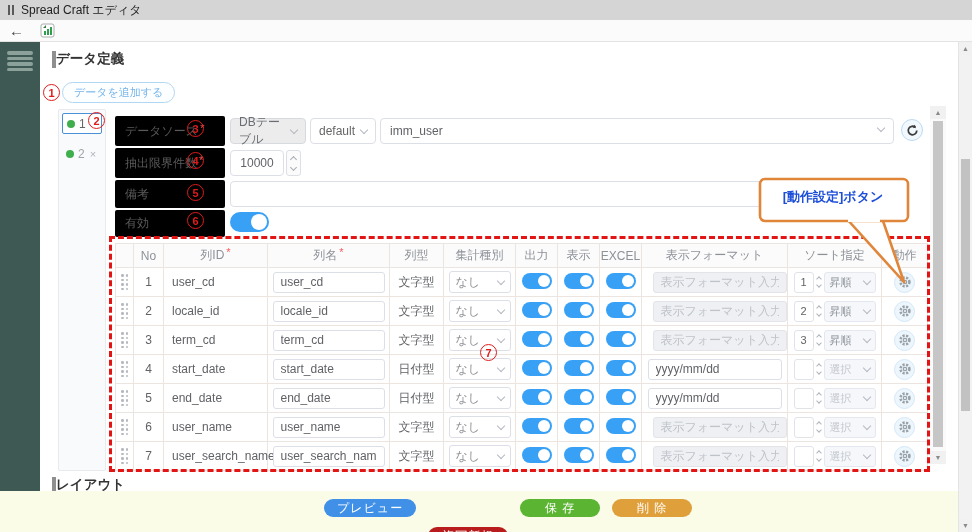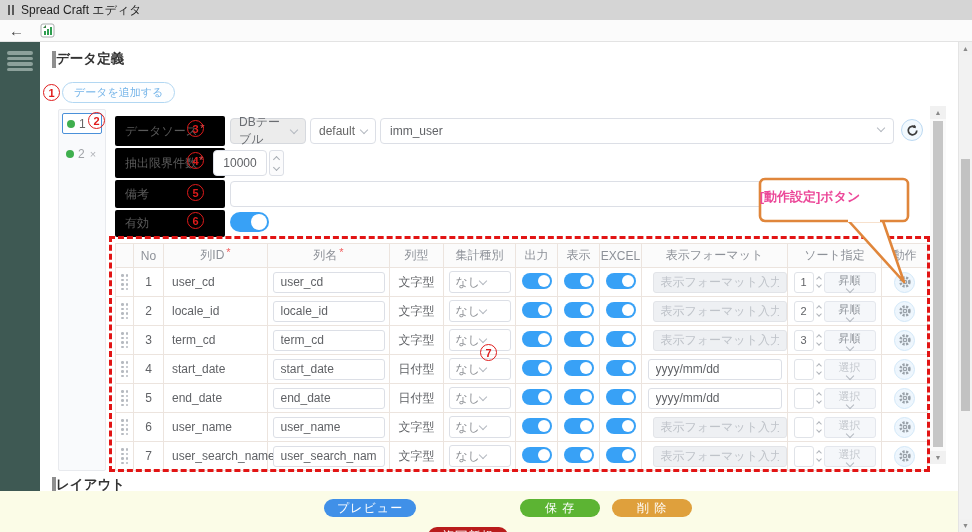--- a/index.html
+++ b/index.html
@@ -65,34 +65,34 @@
   .coltable th { height:24px; background:#fbfbfb; color:#8d9198; font-weight:normal; font-size:12px; border:1px solid #ece4de; }
   .coltable td { height:29px; border:1px solid #ece4de; text-align:center; color:#606266; font-size:12px; padding:0; }
   .coltable td.tleft { text-align:left; padding-left:8px; }
   .grip { display:grid; grid-template-columns:repeat(2,2.5px); grid-auto-rows:2.5px; gap:2px; justify-content:center; cursor:grab; }
   .grip i { background:#b6bac0; border-radius:50%; }
   .cell-input { width:112px; height:21px; border:1px solid #dcdfe6; border-radius:3px; padding:0 7px; font-size:12px; color:#606266; outline:none; background:#fff; font-family:inherit; }
   .fmt-input { width:134px; height:21px; border-radius:3px; padding:0 7px; font-size:12px; outline:none; font-family:inherit; }
   .fmt-on { border:1px solid #dcdfe6; background:#fff; color:#606266; }
   .fmt-off { border:1px solid #e2e4e8; background:#eef0f3; color:#bfc3c9;margin-left:10px; }
   .fmt-off::placeholder { color:#bfc3c9; }
-  .aggsel { width:62px; height:22px; border:1px solid #dcdfe6; border-radius:3px; background:#fff; display:inline-flex; align-items:center; padding:0 6px; font-size:12px; color:#8d9095; }
+  .aggsel { width:62px; height:22px; border:1px solid #dcdfe6; border-radius:3px; background:#fff; display:inline-flex; align-items:center; justify-content:space-between; padding:0 6px; font-size:12px; color:#8d9095; }
   .sortwrap { display:inline-flex; align-items:center; gap:3px; }
   .sort-num { width:20px; height:21px; border:1px solid #e0e3e8; border-radius:3px; background:#fff; font-size:11px; color:#606266; text-align:center; outline:none; font-family:inherit; }
   .sort-spin { display:inline-flex; flex-direction:column; gap:2px; }
   .sort-spin .c { width:4px; height:4px; border-right:1.2px solid #b0b4ba; border-bottom:1.2px solid #b0b4ba; }
   .sort-spin .up { transform:rotate(-135deg); }
   .sort-spin .dn { transform:rotate(45deg); }
-  .sortsel { width:52px; height:21px; border:1px solid #e4e7ed; border-radius:3px; background:#f5f7fa; display:inline-flex; align-items:center; justify-content:space-between; padding:0 5px; font-size:11px; color:#8a8f96;flex-direction:column; }
+  .sortsel { width:52px; height:21px; border:1px solid #e4e7ed; border-radius:3px; background:#f5f7fa; display:inline-flex; align-items:center; justify-content:space-between; padding:0 5px; font-size:11px; color:#8a8f96; }
   .sortsel.ph { color:#c3c7cd; }
   .gear-btn { width:21px; height:21px; border-radius:50%; background:#eef6fd; border:1px solid #d3e8f8; display:inline-flex; align-items:center; justify-content:center; cursor:pointer; padding:0; }
 
   
   .callout-svg { position:absolute; left:758px; top:176px; z-index:8; pointer-events:none; }
-  .callout-text { position:absolute; left:742px; top:188px; width:136px; text-align:center; font-size:13px; font-weight:bold; color:#ec4899; z-index:9; }
+  .callout-text { position:absolute; left:765px; top:188px; width:136px; text-align:center; font-size:13px; font-weight:bold; color:#1d4ed8; z-index:9; }
 
   
   .circ { position:absolute; width:17px; height:17px; border:1.7px solid #e01b1b; border-radius:50%; color:#e01b1b; font-size:11px; font-weight:bold; display:flex; align-items:center; justify-content:center; z-index:10; }
 
   
   .iscroll { position:absolute; left:930px; top:106px; width:16px; height:358px; background:#fafafa; display:flex; flex-direction:column; }
   .iscroll .sb-arrow, .pscroll .sb-arrow { height:13px; display:flex; align-items:center; justify-content:center; font-size:7px; color:#8a8a8a; background:#f1f1f1; cursor:pointer; }
   .iscroll .track { flex:1; position:relative; }
   .iscroll .thumb { position:absolute; left:3px; top:2px; width:10px; height:326px; background:#c6c6c6; cursor:pointer; }
   .pscroll { position:absolute; left:958px; top:42px; width:14px; height:490px; background:#f2f2f2; border-left:1px solid #e4e4e4; display:flex; flex-direction:column; }
@@ -183,21 +183,21 @@
   </div>
   <input class="txtin" style="left: 380px; top: 118px; width: 514px; height: 26px;" value="imm_user">
   <span class="chev combo-chev" style="left:878px; top:128px;"></span>
   <button class="refresh-btn">
     <svg width="13" height="13" viewBox="0 0 14 14">
       <path d="M11.6 7 A4.6 4.6 0 1 1 10.2 3.7" fill="none" stroke="#3d3d3d" stroke-width="1.9"></path>
       <path d="M9.6 0.8 L10.6 4.6 L6.9 3.8 Z" fill="#3d3d3d"></path>
     </svg>
   </button>
 
-  <div class="numgrp" style="left:213px; top:150px;">
+  <div class="numgrp" style="left:230px; top:150px;">
     <input class="numbox" style="width: 54px; height: 26px;" value="10000">
     <span class="spinctl" style="width:15px; height:26px;">
         <span class="c up"></span>
         <span class="c dn"></span>
       </span>
   </div>
 
   <input class="txtin" style="left: 230px; top: 181px; width: 676px; height: 26px;">
 
   <span class="toggle lg" style="position:absolute; left:230px; top:212px;">

